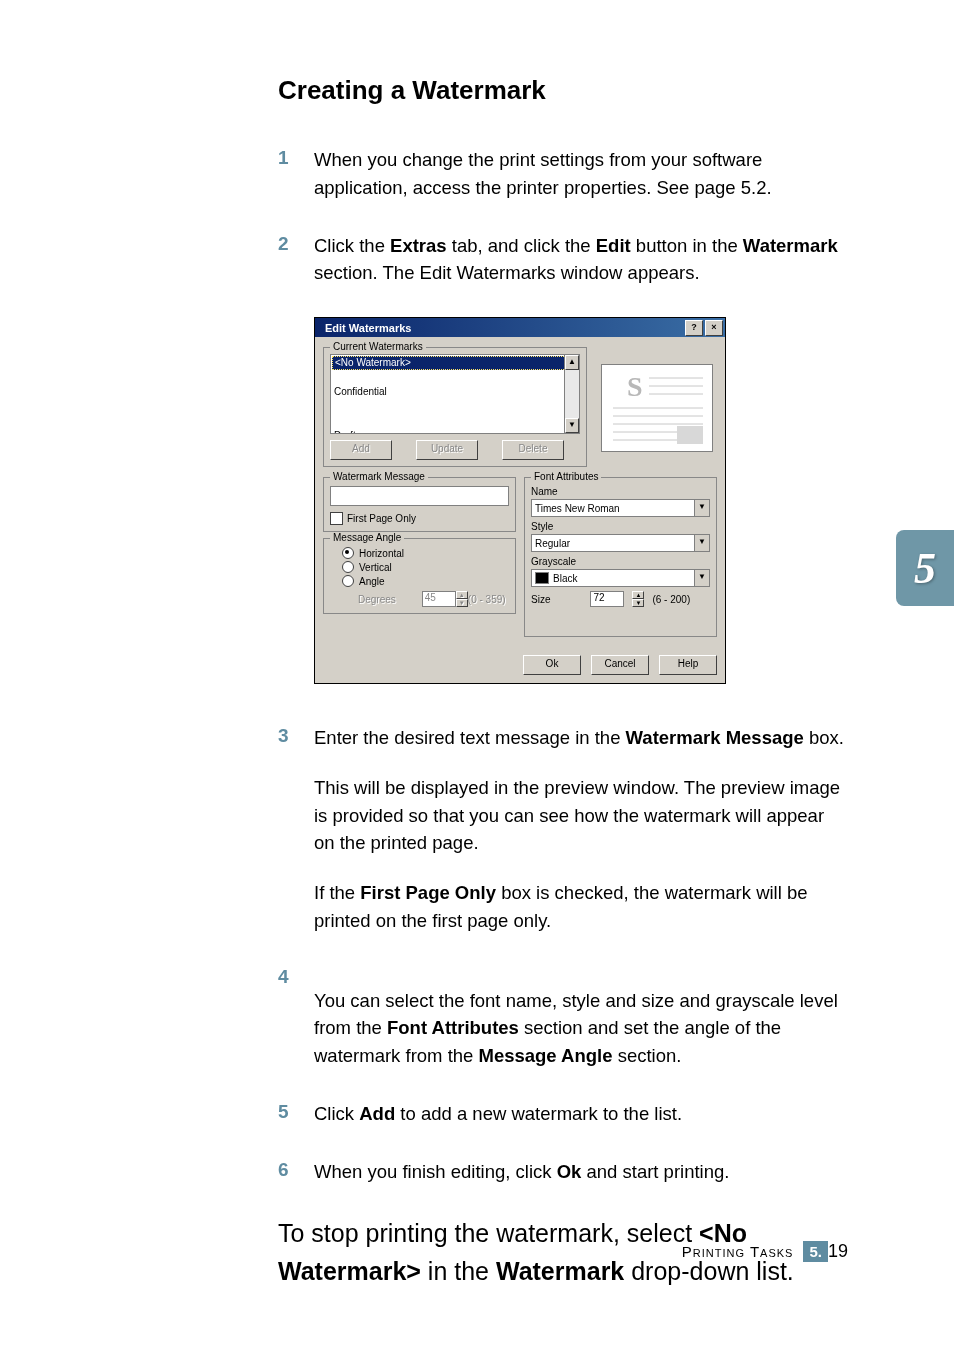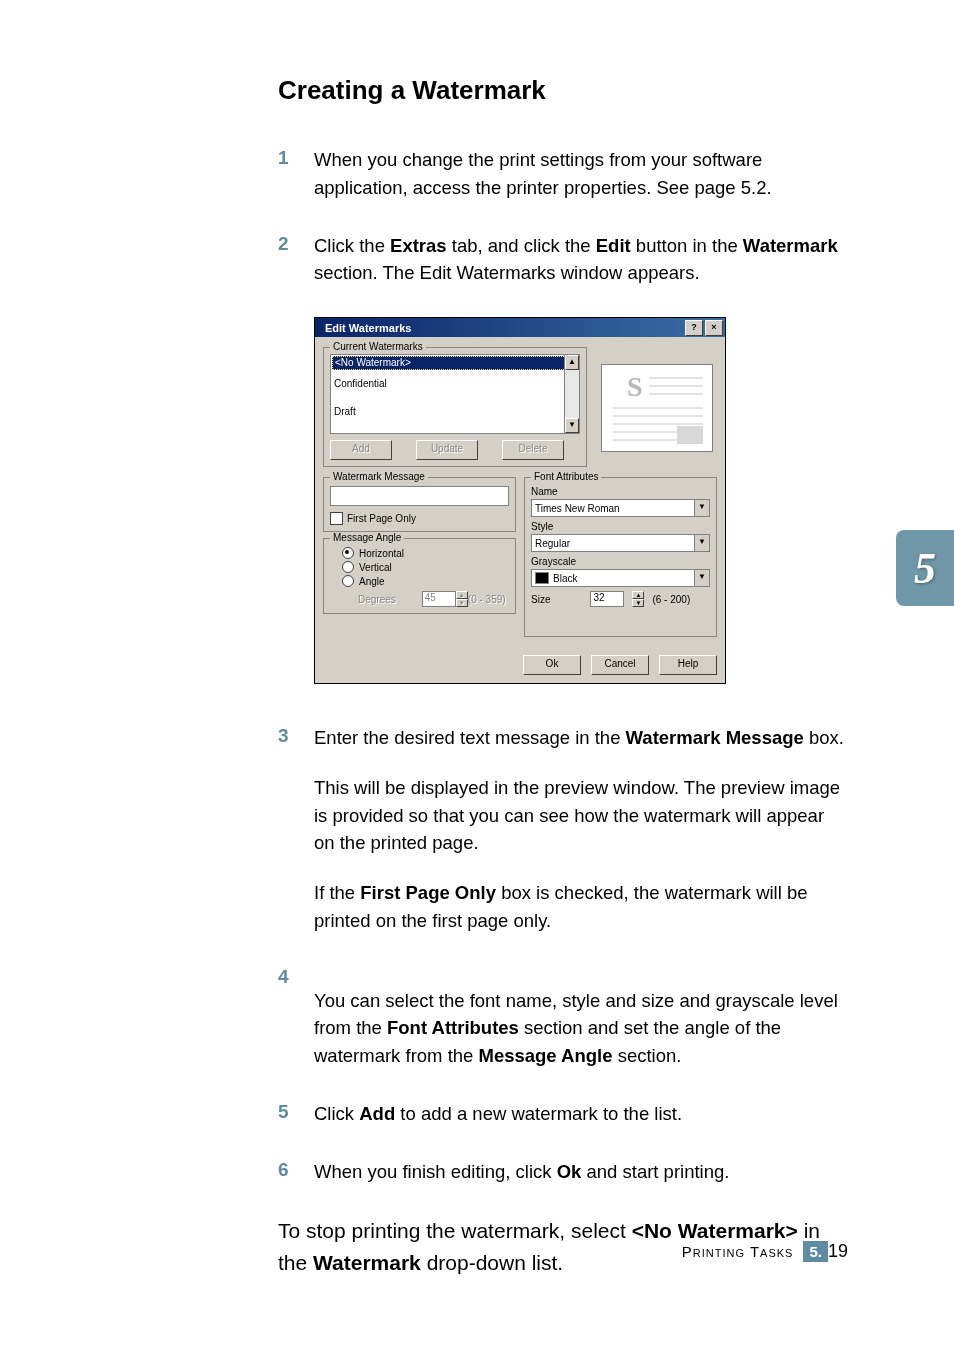--- a/index.html
+++ b/index.html
@@ -46,21 +46,21 @@
   .step-body {
     font-family: Verdana, Geneva, sans-serif;
     font-size: 18.5px;
     line-height: 1.5;
     color: #000;
     flex: 1;
   }
   .step-body b { font-weight: bold; }
   .lead-para {
     font-family: Verdana, Geneva, sans-serif;
-    font-size: 21px;
+    font-size: 25px;
     line-height: 1.5;
     margin: 0 0 30px 0;
   }
   .dialog-wrap {
     margin: 0 0 40px 36px;
   }
   .dialog {
     width: 410px;
     border: 1px solid #000;
     background: #d4d0c8;
@@ -124,21 +124,21 @@
     padding: 1px 0;
     overflow: hidden;
   }
   .listbox .sel {
     background: #0a246a;
     color: #fff;
     border: 1px dotted #ffe564;
     margin: 0 1px;
     padding: 0 2px;
   }
-  .listbox .item { padding: 8px 3px; }
+  .listbox .item { padding: 16px 3px; }
   .scrollbar {
     position: absolute;
     right: 0; top: 0; bottom: 0;
     width: 14px;
     background: #e8e8e8;
     border-left: 1px solid #808080;
     display:flex; flex-direction:column; justify-content:space-between;
   }
   .scrollbar .arrow {
     height: 13px;
@@ -377,21 +377,21 @@
                   </div>
                 <div class="attr-label">Grayscale</div>
                 <div class="combo">
                     <div class="swatch"></div>
                     <span>Black</span>
                     <div class="dd">▼</div>
                   </div>
                 <div class="sizeRow">
                   <span>Size</span>
                   <span style="width:24px;"></span>
-                  <div class="numbox" style="color:#000;">32</div>
+                  <div class="numbox" style="color:#000;">72</div>
                   <div class="spin">
                       <div class="s">▲</div>
                       <div class="s">▼</div>
                     </div>
                   <span>(6 - 200)</span>
                 </div>
               </div>
             </div>
           </div>
         </div>

